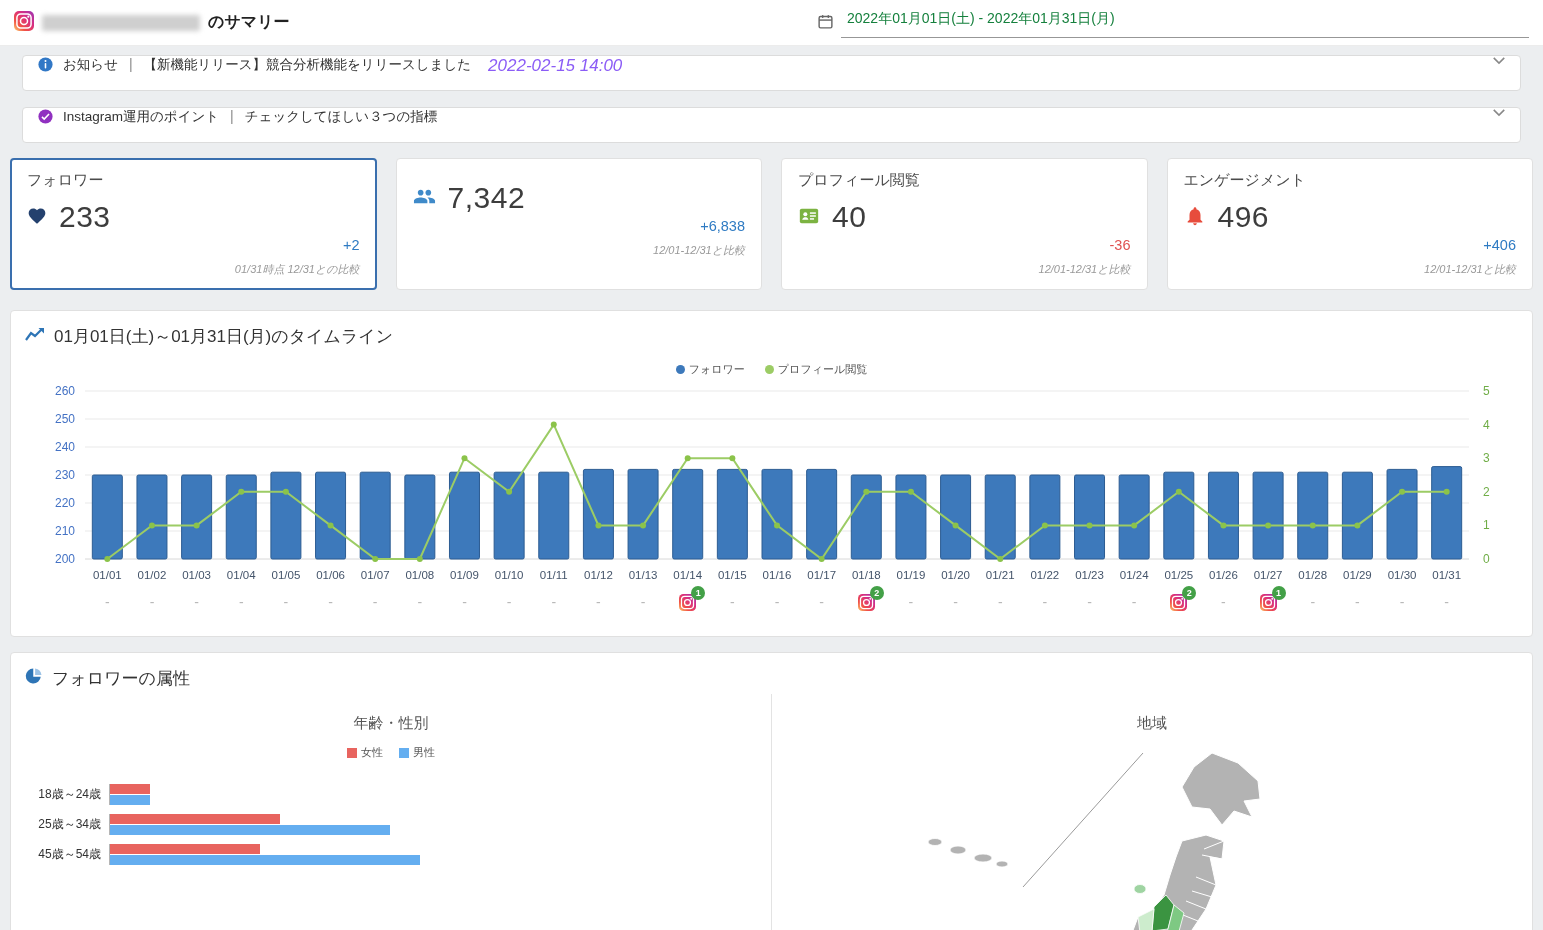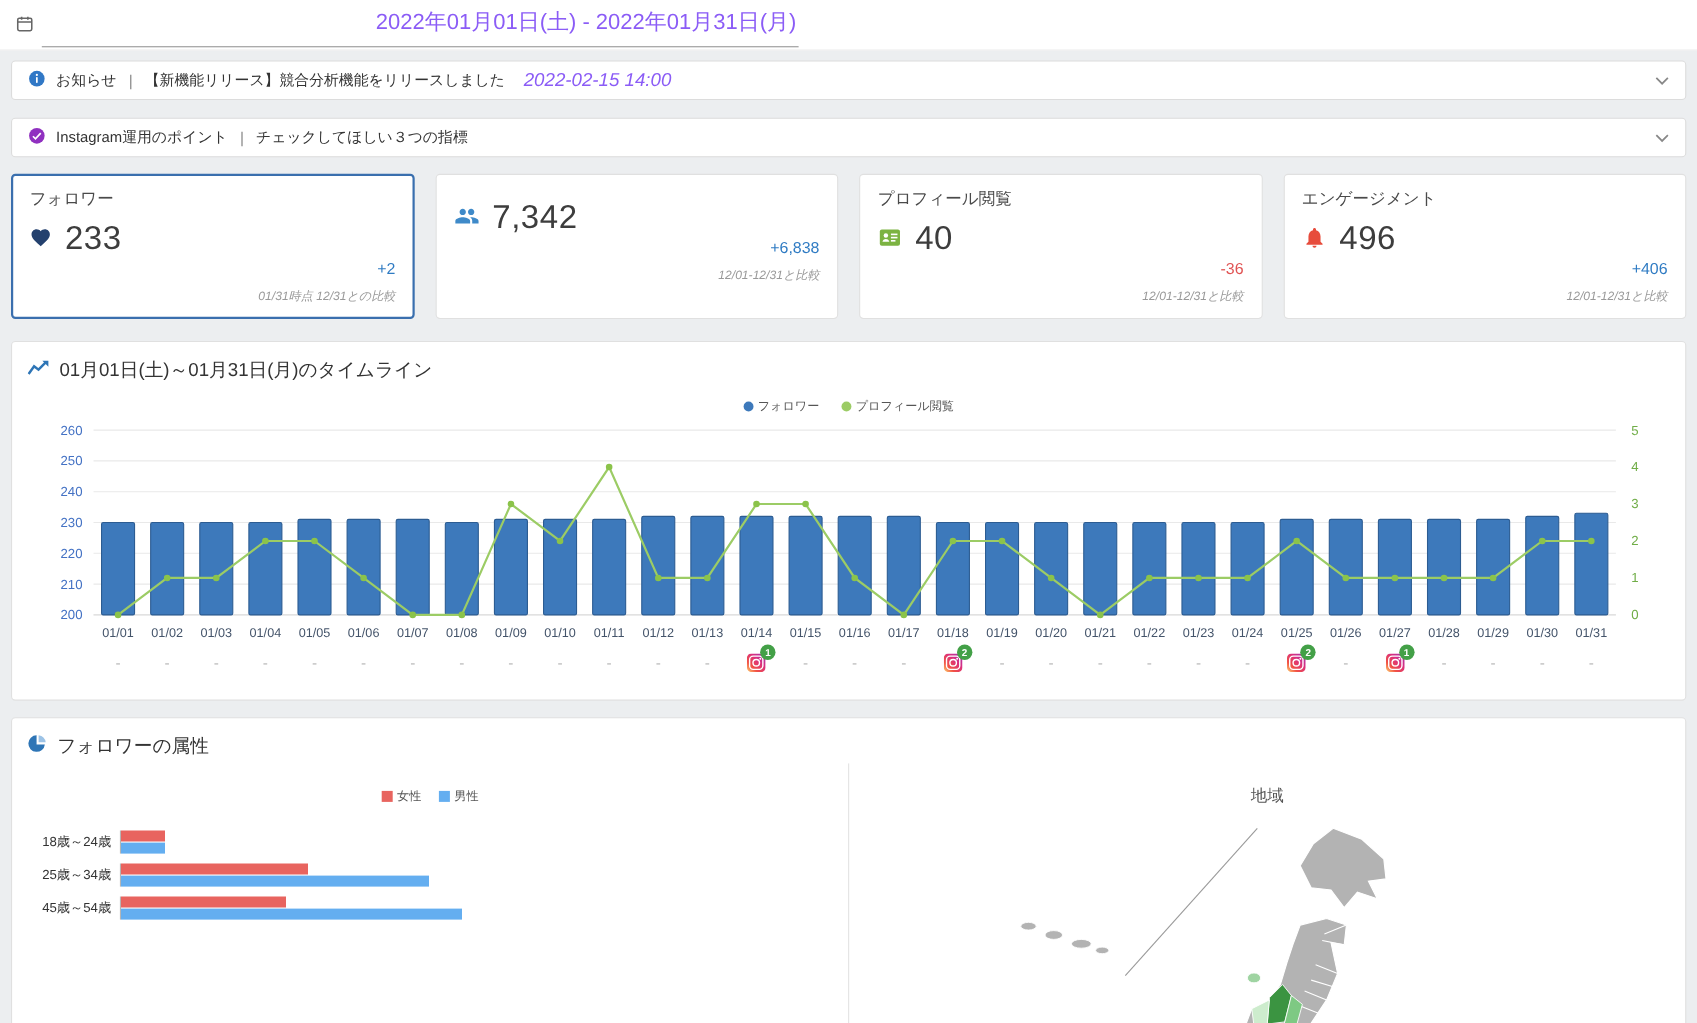--- a/index.html
+++ b/index.html
@@ -12,25 +12,25 @@
   }
   
   .topbar {
     height:46px; background:#fff; border-bottom:1px solid #ececec;
     display:flex; align-items:center; justify-content:space-between;
     padding:0 14px;
   }
   .title-group { display:flex; align-items:center; gap:8px; font-size:16px; font-weight:bold; color:#222; }
   .redacted { width:158px; height:16px; background:#cfcfcf; border-radius:2px; filter:blur(2.5px); }
   .date-range { display:flex; align-items:center; gap:7px; width:712px; }
-  .date-input { flex:1; border-bottom:1px solid #979797; padding:3px 2px 9px 6px; font-size:20px; color:#8b5cf6; cursor:pointer;text-align:right; }
+  .date-input { flex:1; border-bottom:1px solid #979797; padding:3px 2px 9px 6px; font-size:14px; color:#15803d; cursor:pointer; }
   
   .notice {
-    margin:0 10px; background:#fff; border:1px solid #dcdcdc; border-radius:4px;
-    height:36px; display:flex; align-items:center; padding:0 14px; gap:9px; cursor:pointer;
+    margin:0 22px; background:#fff; border:1px solid #dcdcdc; border-radius:4px;
+    height:36px; display:flex; align-items:flex-start; padding:0 14px; gap:9px; cursor:pointer;
   }
   .notice.first { margin-top:9px; }
   .notice.second { margin-top:16px; }
   .notice .nlabel { font-size:13.5px; color:#333; }
   .notice .nsep { color:#8a8a8a; padding:0 2px; }
   .notice .ntext { font-size:13.5px; color:#333;font-family:Liberation Serif, serif; }
   .notice .ntime { font-size:17px; color:#8b5cf6; font-style:italic; margin-left:8px; }
   .notice .chev { margin-left:auto; display:flex; align-items:center; }
   
   .kpi-row { display:flex; gap:19px; margin:15px 10px 0; }
@@ -98,20 +98,32 @@
     <linearGradient id="igGrad" x1="0" y1="1" x2="1" y2="0">
       <stop offset="0" stop-color="#fed373"></stop>
       <stop offset="0.28" stop-color="#f15245"></stop>
       <stop offset="0.62" stop-color="#d92e7f"></stop>
       <stop offset="1" stop-color="#9b36b7"></stop>
     </linearGradient>
   </defs>
 </svg>
 
 <header class="topbar">
+  <div class="title-group">
+    <span>
+      <svg width="20" height="20" viewBox="0 0 24 24">
+          <rect width="24" height="24" rx="6" fill="url(#igGrad)"></rect>
+          <rect x="3.5" y="3.5" width="17" height="17" rx="4.5" fill="none" stroke="#fff" stroke-width="1.8"></rect>
+          <circle cx="12" cy="12" r="4.2" fill="none" stroke="#fff" stroke-width="1.8"></circle>
+          <circle cx="17.2" cy="6.8" r="1.3" fill="#fff"></circle>
+        </svg>
+    </span>
+    <span class="redacted"></span>
+    <span>のサマリー</span>
+  </div>
   <div class="date-range">
     <span>
       <svg width="17" height="17" viewBox="0 0 24 24">
           <rect x="3" y="5" width="18" height="16" rx="2" fill="none" stroke="#666" stroke-width="2"></rect>
           <line x1="3" y1="10" x2="21" y2="10" stroke="#666" stroke-width="2"></line>
           <line x1="8" y1="3" x2="8" y2="7" stroke="#666" stroke-width="2"></line>
           <line x1="16" y1="3" x2="16" y2="7" stroke="#666" stroke-width="2"></line>
         </svg>
     </span>
     <span class="date-input">2022年01月01日(土) - 2022年01月31日(月)</span>
@@ -477,20 +489,21 @@
           <path d="M11 2 A10 10 0 1 0 21 13 L11 13 Z" fill="#2e75b6"></path>
           <path d="M13.5 2 A10 10 0 0 1 22 10.5 L13.5 10.5 Z" fill="#9dc3e6"></path>
         </svg>
     </span>
     <span>フォロワーの属性</span>
   </div>
 
   <div class="attr-panels">
 
     <div class="attr-panel left">
+      <div class="subtitle">年齢・性別</div>
       <div class="ag-legend">
         <span class="item">
             <span class="sq sq-f"></span>
             <span>女性</span>
           </span>
         <span class="item">
             <span class="sq sq-m"></span>
             <span>男性</span>
           </span>
       </div>

